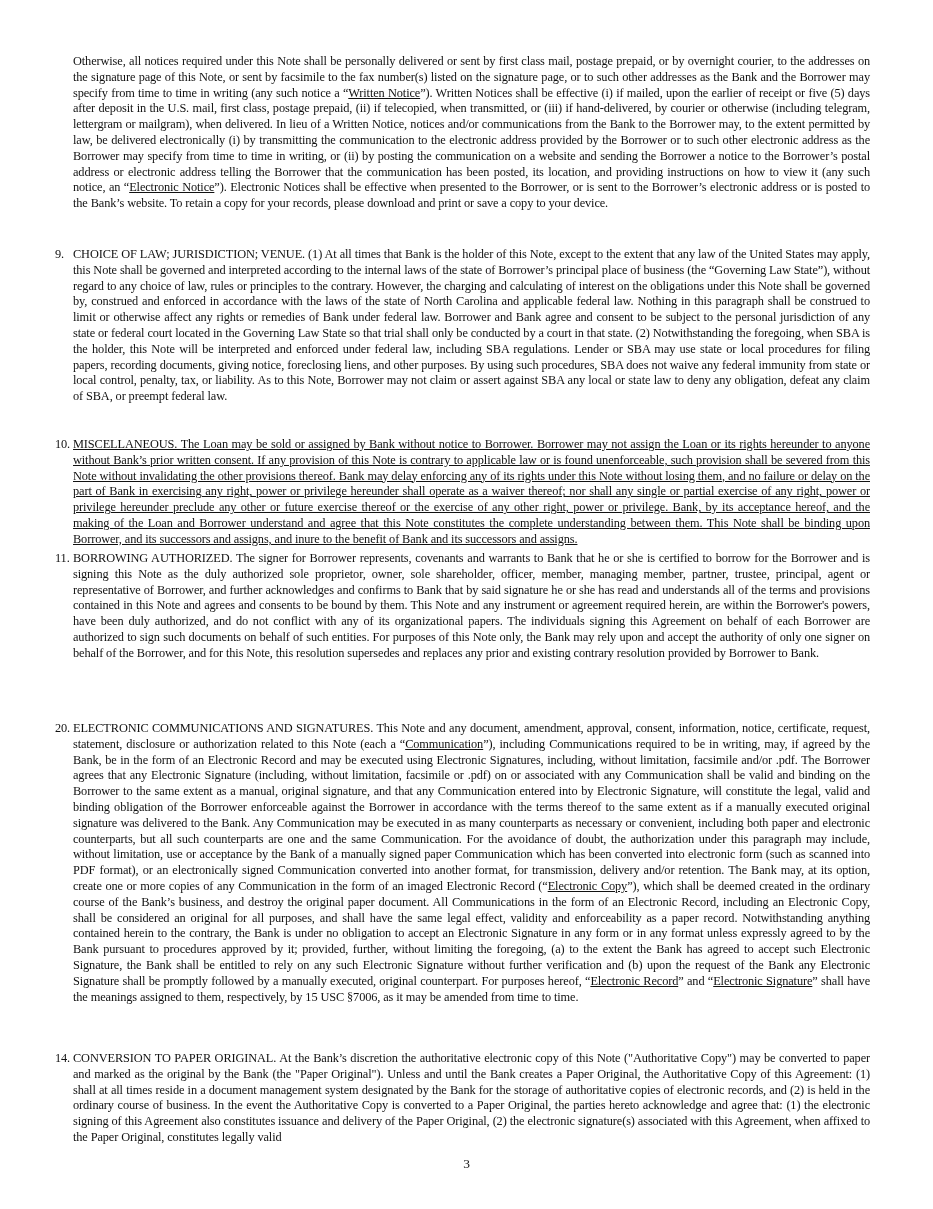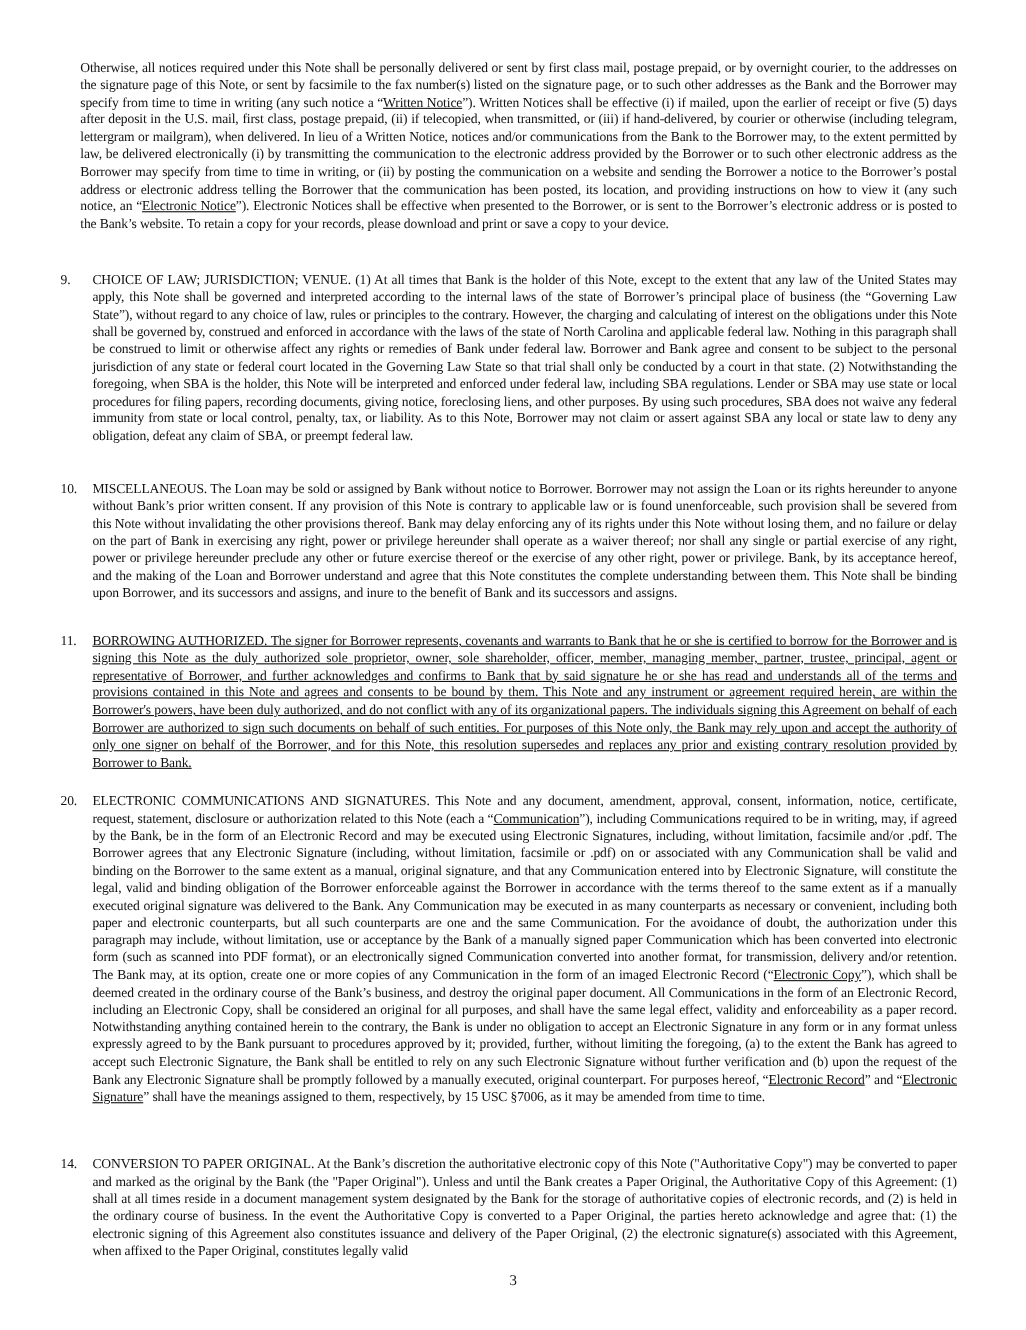--- a/index.html
+++ b/index.html
@@ -4,43 +4,43 @@
 <style>
   html, body { margin: 0; padding: 0; background: #ffffff; }
   body { width: 933px; height: 1209px; position: relative; overflow: hidden;
          font-family: "Liberation Serif", "DejaVu Serif", serif; color: #111111; }
   .page { position: absolute; left: 0; top: 0; width: 933px; height: 1209px; padding-left: 22px; }
   .para { position: absolute; font-size: 12.35px; line-height: 15.8px; text-align: justify;
           text-align-last: left; letter-spacing: -0.12px; }
   .intro { left: 73px; top: 54px; width: 797px; }
   .section { left: 55px; width: 815px; }
   .section .num { position: absolute; left: 0; top: 0; }
-  .section .body { margin-left: 29px; }
+  .section .body { margin-left: 18px; }
   .u { text-decoration: underline; }
   .pagenum { position: absolute; top: 1156px; left: 0; width: 933px; text-align: center;
              font-size: 13.5px; }
 </style>
 </head>
 <body>
 
 <div class="page">
 
   <div class="para intro"><span>Otherwise, all notices required under this Note shall be personally delivered or sent by first class mail, postage prepaid, or by overnight courier, to the addresses on the signature page of this Note, or sent by facsimile to the fax number(s) listed on the signature page, or to such other addresses as the Bank and the Borrower may specify from time to time in writing (any such notice a “</span><span class="u">Written Notice</span><span>”).   Written Notices shall be effective (i) if mailed, upon the earlier of receipt or five (5) days after deposit in the U.S. mail, first class, postage prepaid, (ii) if telecopied, when transmitted, or (iii) if hand-delivered, by courier or otherwise (including telegram, lettergram or mailgram), when delivered.  In lieu of a Written Notice, notices and/or communications from the Bank to the Borrower may, to the extent permitted by law, be delivered electronically (i) by transmitting the communication to the electronic address provided by the Borrower or to such other electronic address as the Borrower may specify from time to time in writing, or (ii) by posting the communication on a website and sending the Borrower a notice to the Borrower’s postal address or electronic address telling the Borrower that the communication has been posted, its location, and providing instructions on how to view it (any such notice, an “</span><span class="u">Electronic Notice</span><span>”).   Electronic Notices shall be effective when presented to the Borrower, or is sent to the Borrower’s electronic address or is posted to the Bank’s website.   To retain a copy for your records, please download and print or save a copy to your device.</span></div>
 
   <div class="para section" style="top:247px;">
     <span class="num">9.</span>
     <div class="body">CHOICE OF LAW; JURISDICTION; VENUE.   (1) At all times that Bank is the holder of this Note, except to the extent that any law of the United States may apply, this Note shall be governed and interpreted according to the internal laws of the state of Borrower’s principal place of business (the “Governing Law State”), without regard to any choice of law, rules or principles to the contrary. However, the charging and calculating of interest on the obligations under this Note shall be governed by,  construed and enforced in accordance with the laws of the state of North Carolina and applicable federal law. Nothing in this paragraph shall be construed to limit or otherwise affect any rights or remedies of Bank under federal law. Borrower and Bank agree and consent to be subject to the personal jurisdiction of any state or federal court located in the Governing Law State so that trial shall only be conducted by a court in that state. (2) Notwithstanding the foregoing, when SBA is the holder, this Note will be interpreted and enforced under federal law, including SBA regulations. Lender or SBA may use state or local procedures for filing papers, recording documents, giving notice, foreclosing liens, and other purposes. By using such procedures, SBA does not waive any federal immunity from state or local control, penalty, tax, or liability. As to this Note, Borrower may not claim or assert against SBA any local or state law to deny any obligation, defeat any claim of SBA, or preempt federal law.</div>
   </div>
 
-  <div class="para section" style="top:437px;">
+  <div class="para section" style="top:437px;text-decoration:underline;">
     <span class="num">10.</span>
     <div class="body">MISCELLANEOUS. The Loan may be sold or assigned by Bank without notice to Borrower. Borrower may not assign the Loan or its rights hereunder to anyone without Bank’s prior written consent. If any provision of this Note is contrary to applicable law or is found unenforceable, such provision shall be severed from  this Note without invalidating the other provisions thereof. Bank may delay enforcing any of its rights under this Note without losing them, and no failure or delay on the part of Bank in exercising any right, power or privilege hereunder shall operate as a waiver thereof; nor shall any single or partial exercise of any right, power or privilege  hereunder preclude any other or future exercise thereof or the exercise of any other right, power or privilege. Bank, by its acceptance hereof, and the making of the Loan and Borrower understand and agree that this Note constitutes the complete  understanding between them. This Note shall be binding upon Borrower, and its successors and assigns, and inure to the benefit of Bank and its successors and  assigns.</div>
   </div>
 
-  <div class="para section" style="top:575px;text-decoration:underline;">
+  <div class="para section" style="top:551px;">
     <span class="num">11.</span>
     <div class="body">BORROWING AUTHORIZED. The signer for Borrower represents, covenants and warrants to Bank that he or she is certified to borrow for the Borrower and is signing this Note as the duly authorized sole proprietor, owner, sole shareholder, officer, member, managing member, partner, trustee, principal, agent or representative of Borrower, and further  acknowledges and confirms to Bank that by said signature he or she has read and understands all of the terms and provisions contained in this  Note and agrees and consents to be bound by them. This Note and any instrument or agreement required herein, are within the Borrower's powers, have been duly authorized, and do not conflict with any of its organizational papers. The individuals signing this Agreement on behalf of each Borrower are authorized to sign such documents on behalf of such entities. For purposes of this Note only, the Bank may rely upon and accept the authority of only one signer on behalf of the Borrower, and for this Note, this resolution supersedes and replaces any prior and existing contrary resolution provided by Borrower to Bank.</div>
   </div>
 
   <div class="para section" style="top:721px;">
     <span class="num">20.</span>
     <div class="body"><span>ELECTRONIC COMMUNICATIONS AND SIGNATURES. This Note and any document, amendment, approval, consent, information, notice, certificate, request, statement, disclosure or authorization related to this Note (each a “</span><span class="u">Communication</span><span>”), including Communications required to be in writing, may, if agreed by the Bank, be in the form of an Electronic Record and may be executed using Electronic Signatures, including, without limitation, facsimile and/or .pdf.   The Borrower agrees that any Electronic Signature (including, without limitation, facsimile or .pdf) on or associated with any Communication shall be valid and binding on the Borrower to the same extent as a manual, original signature, and that any Communication entered into by Electronic Signature, will constitute the legal, valid and binding obligation of the Borrower enforceable against the Borrower in accordance with the terms thereof to the same extent as if a manually executed original signature was delivered to the Bank.   Any Communication may be executed in as many counterparts as necessary or convenient, including both paper and electronic counterparts, but all such counterparts are one and the same Communication.   For the avoidance of doubt, the authorization under this paragraph may include, without limitation, use or acceptance by the Bank of a manually signed paper Communication which has been converted into electronic form (such as scanned into PDF format), or an electronically signed Communication converted into another format, for transmission, delivery and/or retention. The Bank may, at its option, create one or more copies of any Communication in the form of an imaged Electronic Record (“</span><span class="u">Electronic Copy</span><span>”), which shall be deemed created in the ordinary course of the Bank’s business, and destroy the original paper document.   All Communications in the form of an Electronic Record, including an Electronic Copy, shall be considered an original for all purposes, and shall have the same legal effect, validity and enforceability as a paper record.   Notwithstanding anything contained herein to the contrary, the Bank is under no obligation to accept an Electronic Signature in any form or in any format unless expressly agreed to by the Bank pursuant to procedures approved by it; provided, further, without limiting the foregoing, (a) to the extent the Bank has agreed to accept such Electronic Signature, the Bank shall be entitled to rely on any such Electronic Signature without further verification and (b) upon the request of the Bank any Electronic Signature shall be promptly followed by a manually executed, original counterpart.   For purposes hereof, “</span><span class="u">Electronic Record</span><span>” and “</span><span class="u">Electronic Signature</span><span>” shall have the meanings assigned to them, respectively, by 15 USC §7006, as it may be amended from time to time.</span></div>
   </div>
 
   <div class="para section" style="top:1051px;">

